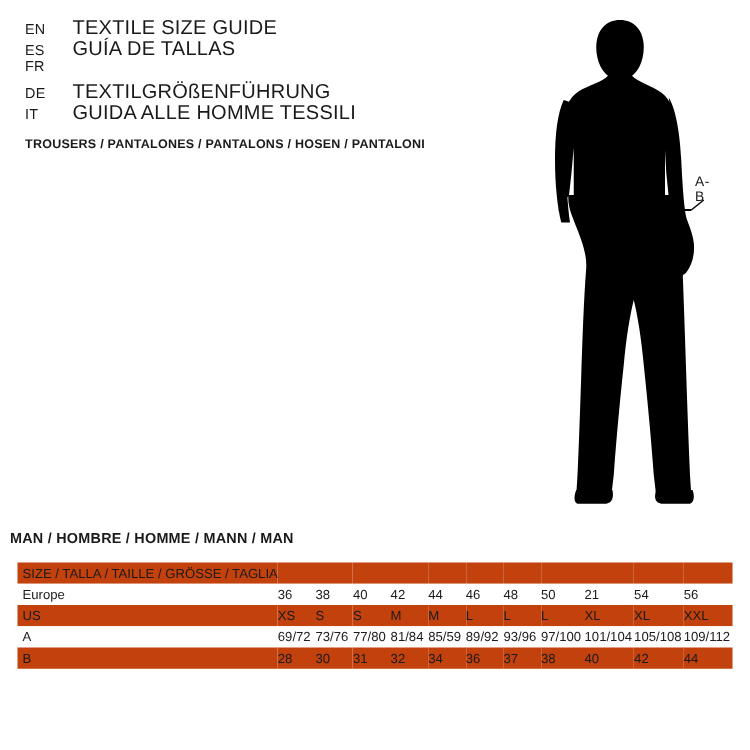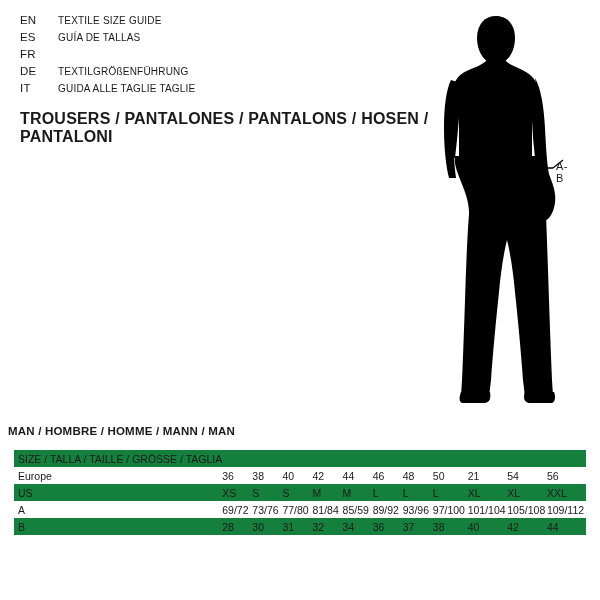--- a/index.html
+++ b/index.html
@@ -26,44 +26,44 @@
     align-items: baseline;
     height: 17px;
   }
   .lang-code {
     width: 38px;
     flex: 0 0 38px;
     font-size: 11.5px;
     letter-spacing: .2px;
   }
   .lang-title {
+    font-size: 16px;
+    letter-spacing: .2px;
+  }
+
+  .garment-title {
+    position: absolute;
+    left: 20px; top: 110px;
     font-size: 10px;
-    letter-spacing: .2px;
-  }
-
-  .garment-title {
-    position: absolute;
-    left: 20px; top: 110px;
-    font-size: 16px;
     font-weight: bold;
     letter-spacing: .2px;
   }
 
   
   .figure-wrap {
     position: absolute;
     left: 415px; top: 8px;
     width: 180px; height: 400px;
   }
   .figure-svg { display: block; }
 
   .ab-label {
     position: absolute;
     left: 556px;
-    top: 160px;
+    top: 140px;
     font-size: 11px;
     letter-spacing: .5px;
   }
 
   
   .section-title {
     position: absolute;
     left: 8px; top: 425px;
     font-size: 11.5px;
     font-weight: bold;
@@ -76,21 +76,21 @@
     width: 572px;
     border-collapse: collapse;
     font-size: 10.5px;
   }
   table.size-table td {
     padding: 2px 0 2px 0;
     white-space: nowrap;
     vertical-align: middle;
     height: 17px;
   }
-  .row-shade td { background: #15803d; }
+  .row-shade td { background: #c2410c; }
   .row-plain td { background: #ffffff; }
   .col-label { width: 96px; padding-left: 4px !important; }
   .col-v { width: 47px; }
   .hdr td { font-size: 10.5px; }
 
   .footnotes {
     position: absolute;
     left: 20px; top: 556px;
     font-size: 9.5px;
     line-height: 13.5px;
@@ -114,21 +114,21 @@
     </div>
     <div class="lang-row">
       <span class="lang-code">FR</span>
     </div>
     <div class="lang-row">
       <span class="lang-code">DE</span>
       <span class="lang-title">TEXTILGRÖßENFÜHRUNG</span>
     </div>
     <div class="lang-row">
       <span class="lang-code">IT</span>
-      <span class="lang-title">GUIDA ALLE TAGLIE TAGLIE</span>
+      <span class="lang-title">GUIDA ALLE HOMME TESSILI</span>
     </div>
   </div>
 
   <div class="garment-title">TROUSERS / PANTALONES / PANTALONS / HOSEN / PANTALONI</div>
 
   <div class="figure-wrap">
     <svg class="figure-svg" width="180" height="400" viewBox="0 0 180 400">
       <g fill="#000000">
 
         <path d="M62 30 C62 16 70 8 81 8 C92 8 100 16 100 30 C100 41 95 50 90 53 L72 53 C67 50 62 41 62 30 Z"></path>

